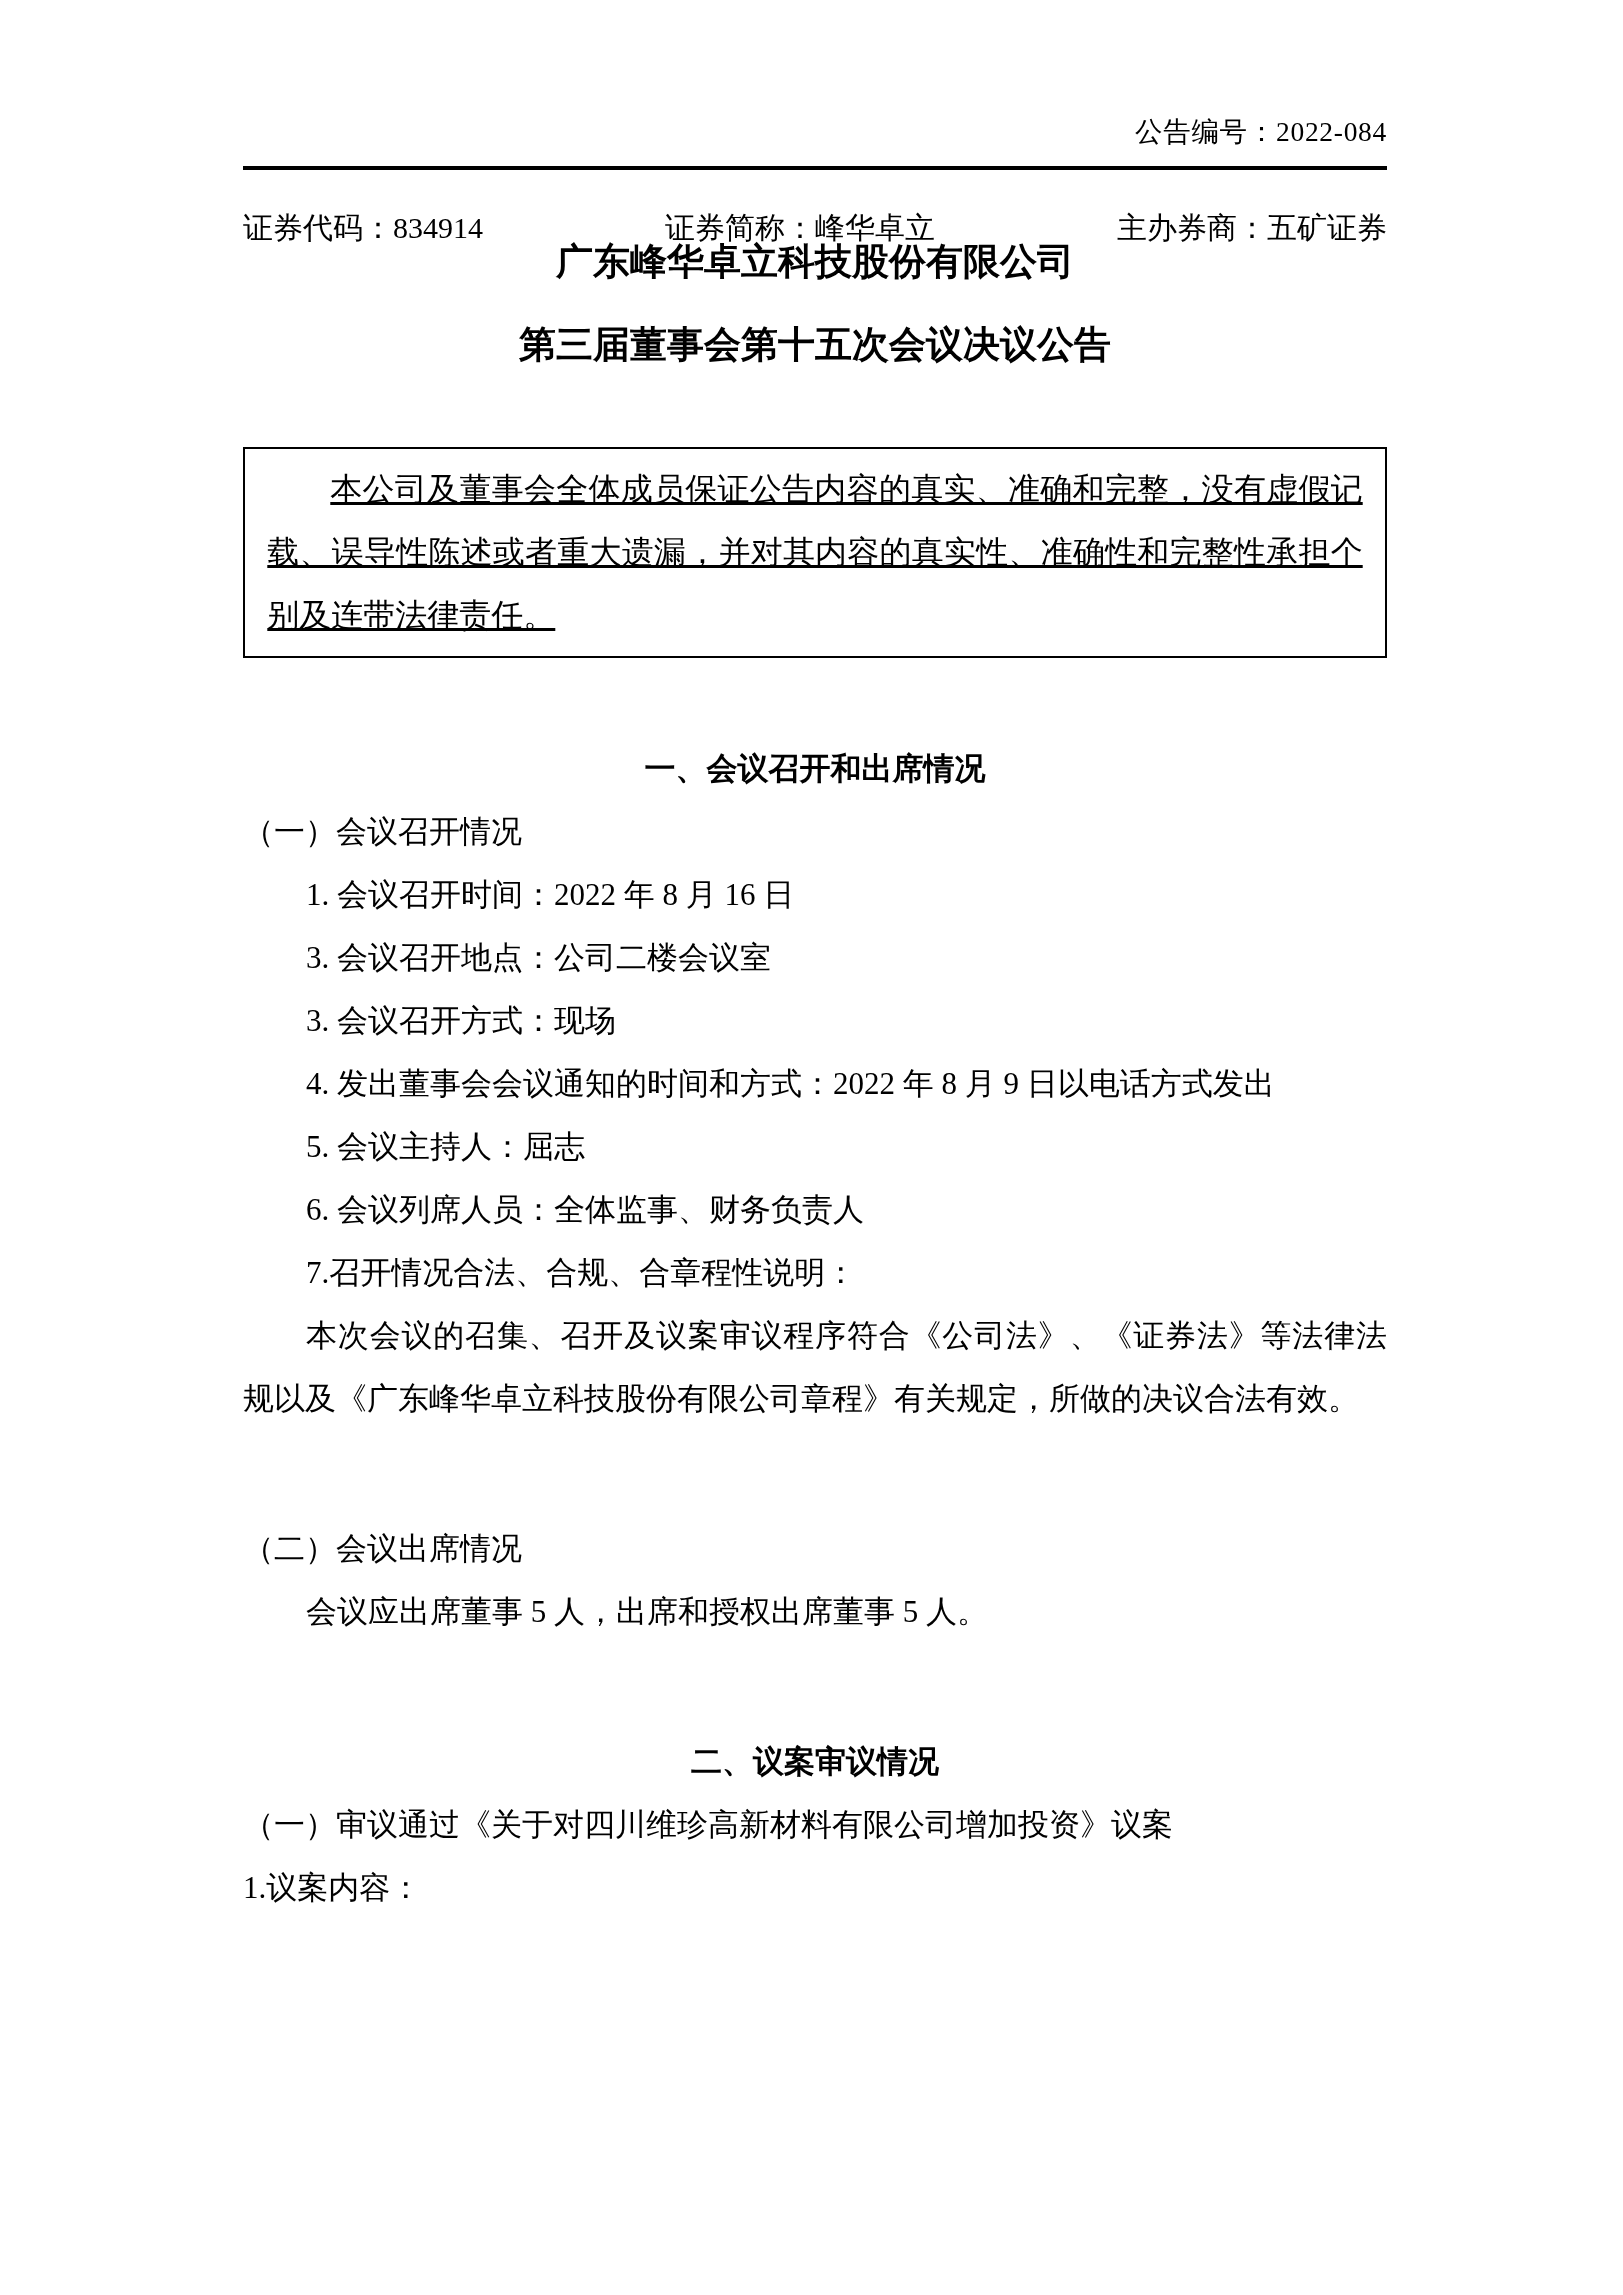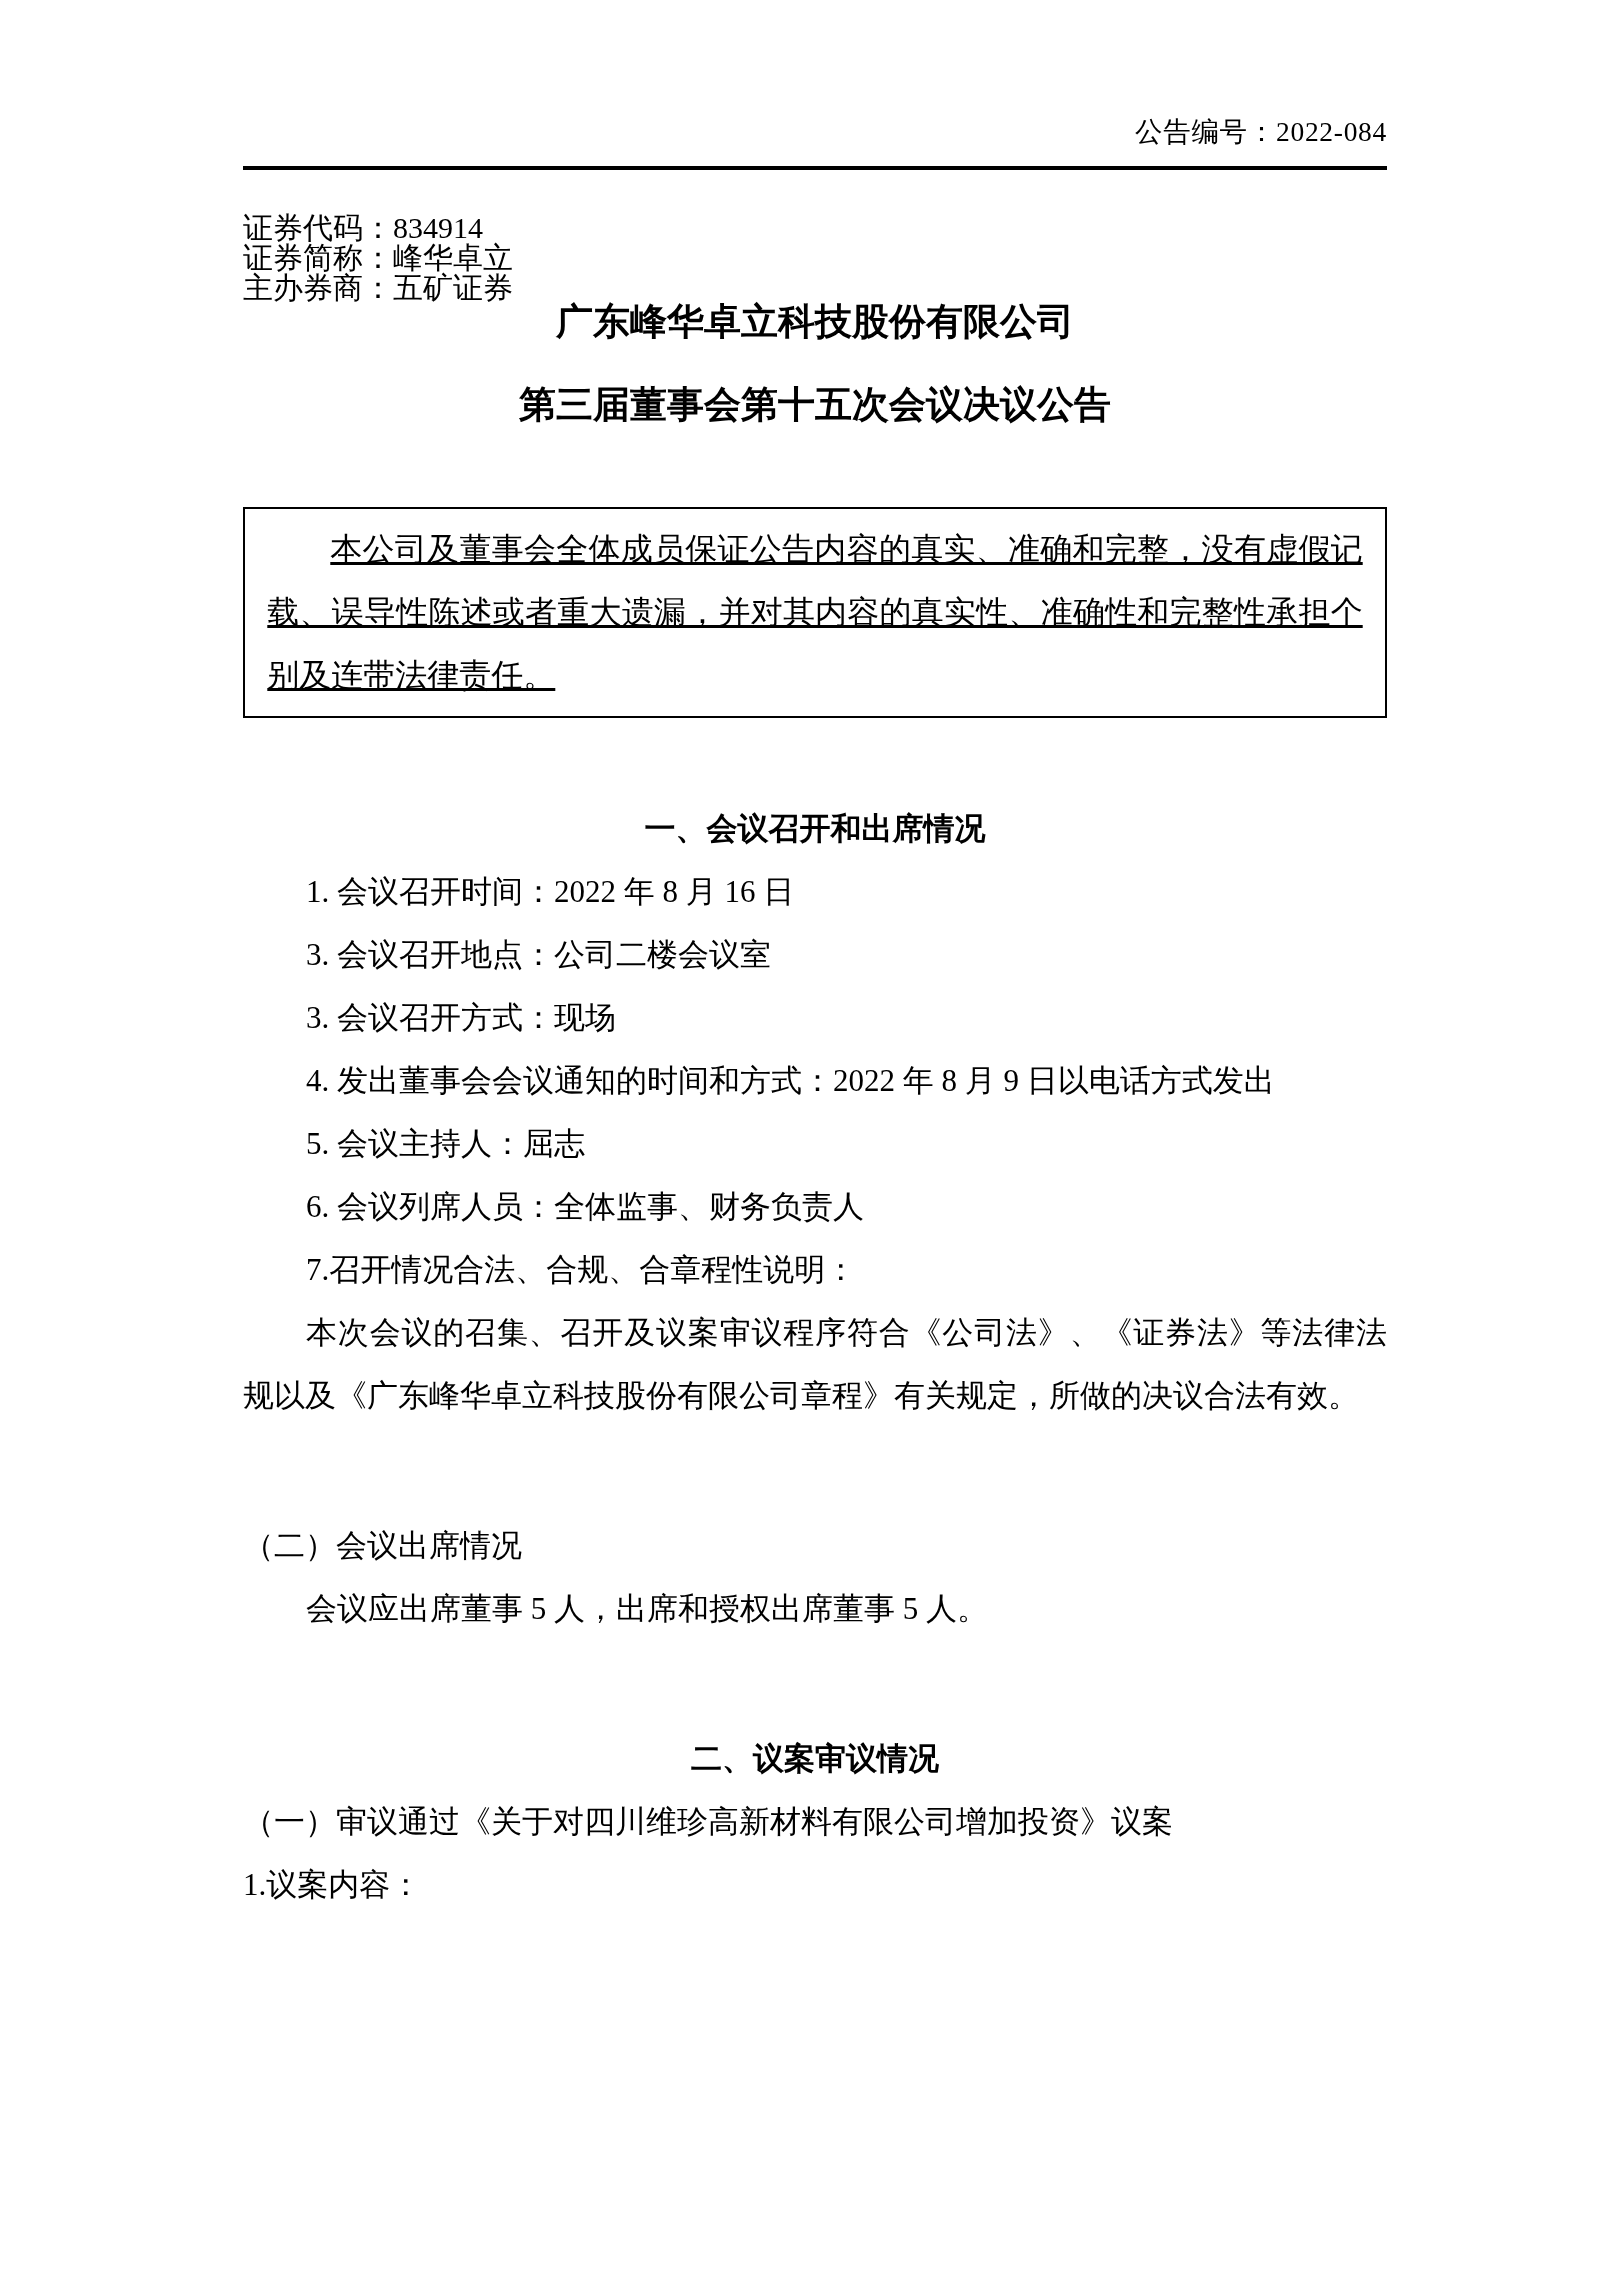--- a/index.html
+++ b/index.html
@@ -29,21 +29,20 @@
     border-top: 4.6px solid #000000;
     margin: 19.6px 0 0 0;
   }
   .sec-bar {
     display: flex;
     justify-content: space-between;
     align-items: baseline;
     font-size: 30px;
     line-height: 30px;
     margin-top: 43px;
-    flex-direction: column;
   }
   .doc-title {
     margin: 0;
     text-align: center;
     font-size: 37px;
     line-height: 37px;
     font-weight: bold;
   }
   .doc-title.first { }
   .doc-title.second { margin-top: 46px; }
@@ -89,20 +88,21 @@
   <h1 class="doc-title first">广东峰华卓立科技股份有限公司</h1>
 
   <h1 class="doc-title second">第三届董事会第十五次会议决议公告</h1>
 
   <div class="disclaimer-box">
     <p>本公司及董事会全体成员保证公告内容的真实、准确和完整，没有虚假记载、误导性陈述或者重大遗漏，并对其内容的真实性、准确性和完整性承担个别及连带法律责任。</p>
   </div>
 
   <p class="body-line bold mt-first">一、会议召开和出席情况</p>
 
+  <p class="body-line">（一）会议召开情况</p>
 
   <p class="body-line indent">1. 会议召开时间：2022 年 8 月 16 日</p>
 
   <p class="body-line indent">3. 会议召开地点：公司二楼会议室</p>
 
   <p class="body-line indent">3. 会议召开方式：现场</p>
 
   <p class="body-line indent">4. 发出董事会会议通知的时间和方式：2022 年 8 月 9 日以电话方式发出</p>
 
   <p class="body-line indent">5. 会议主持人：屈志</p>

